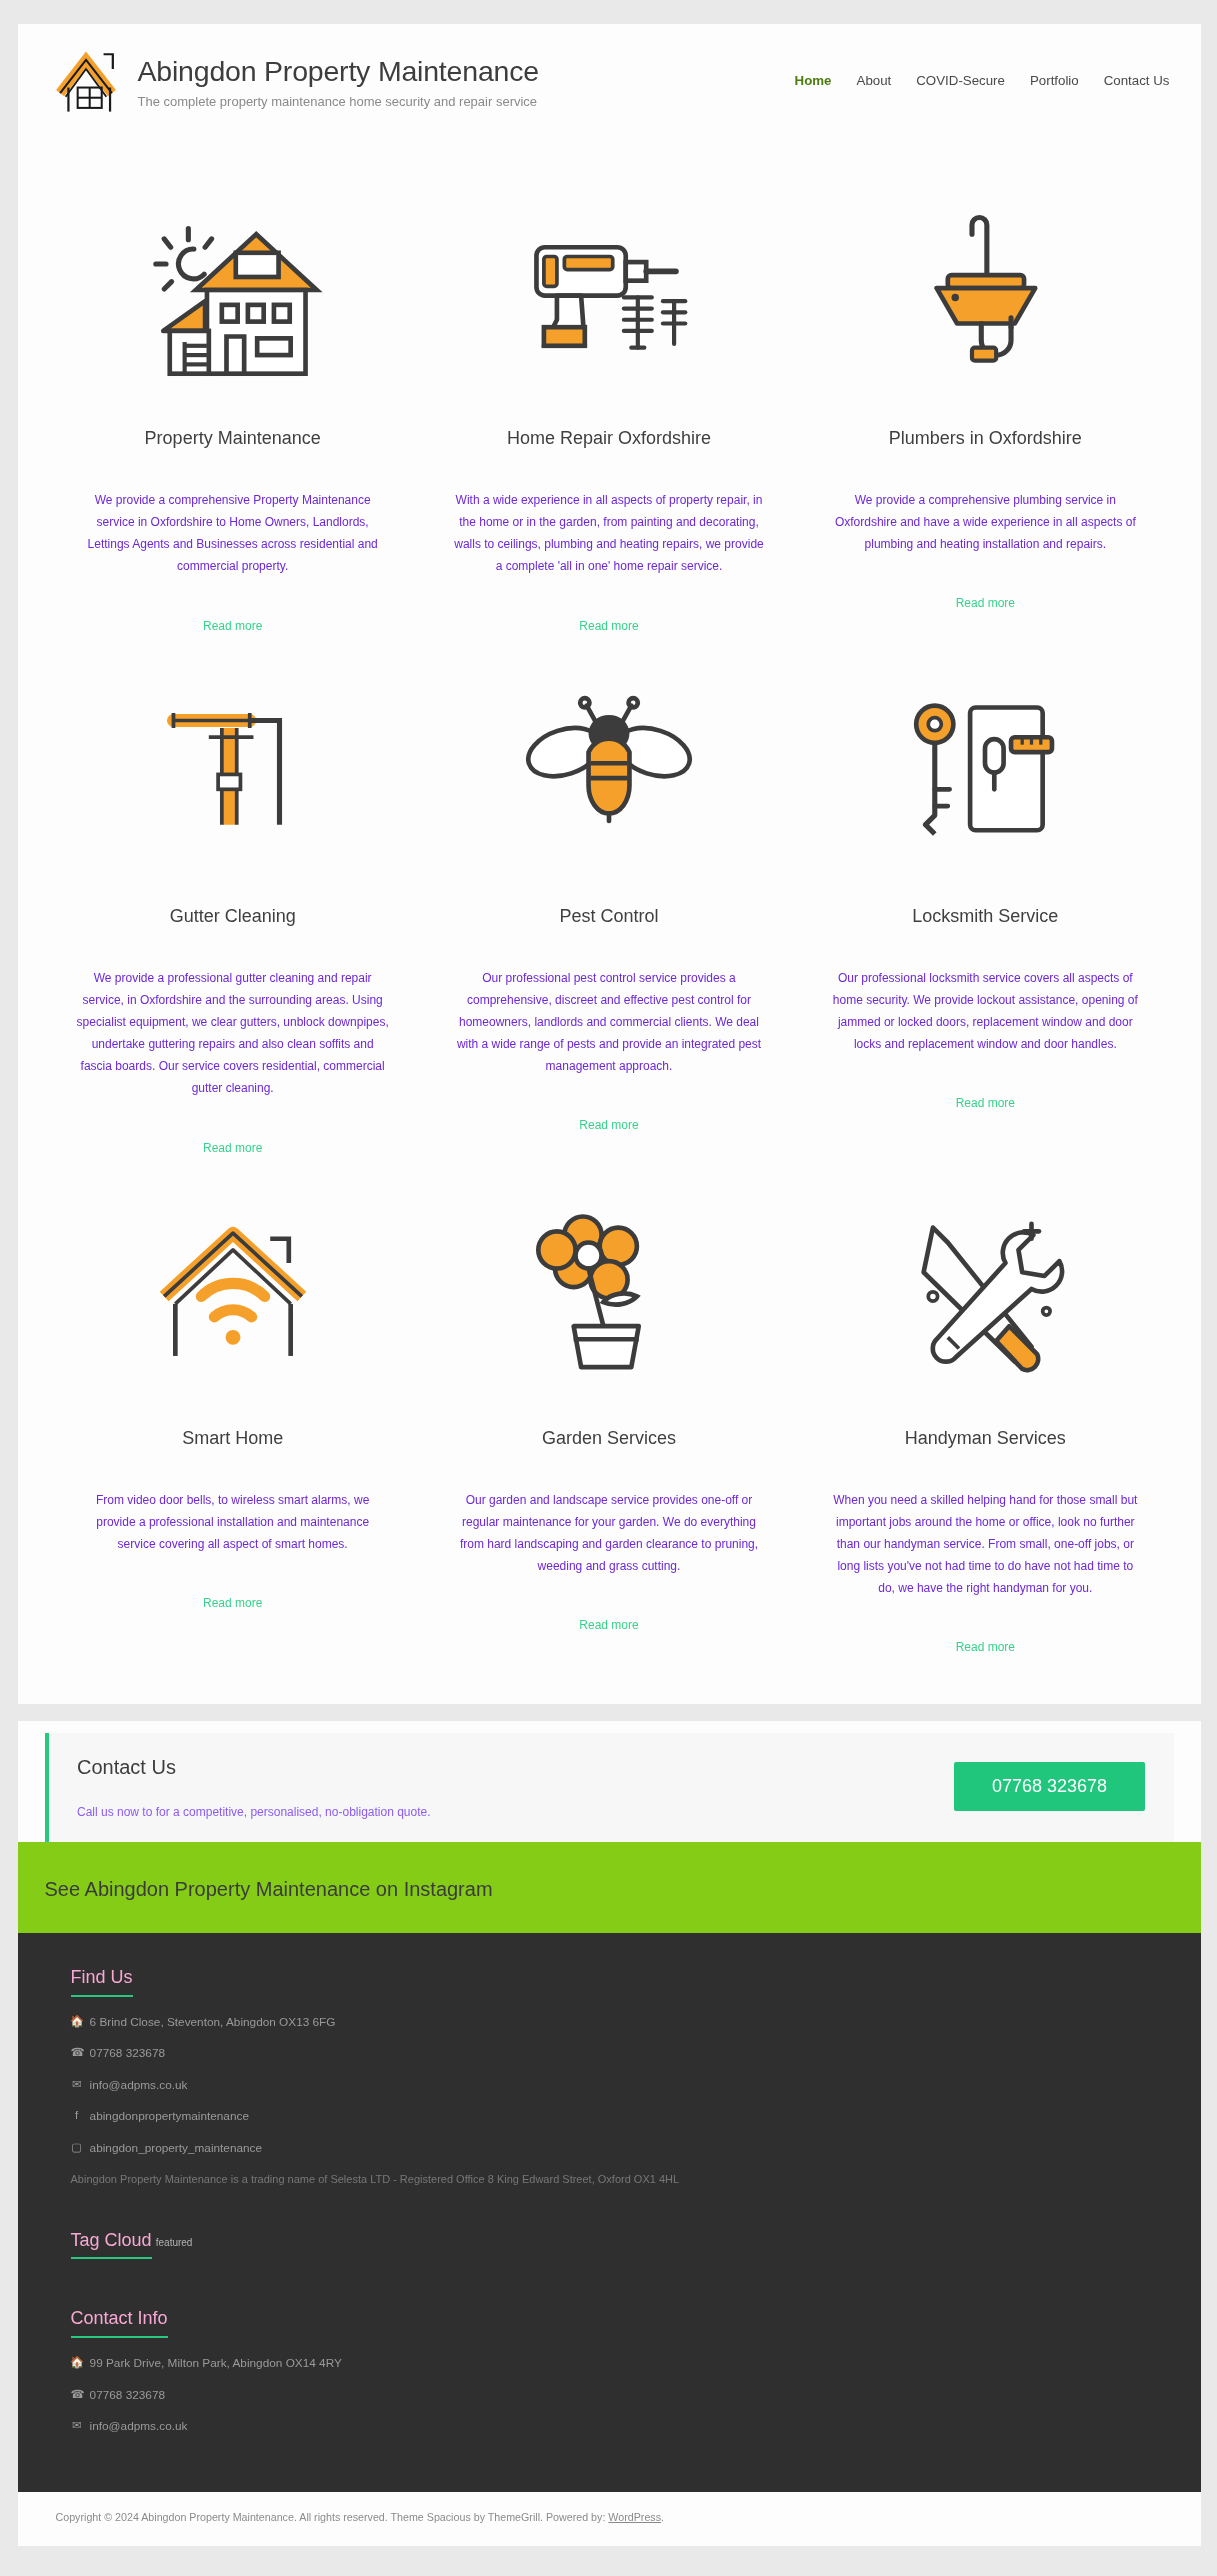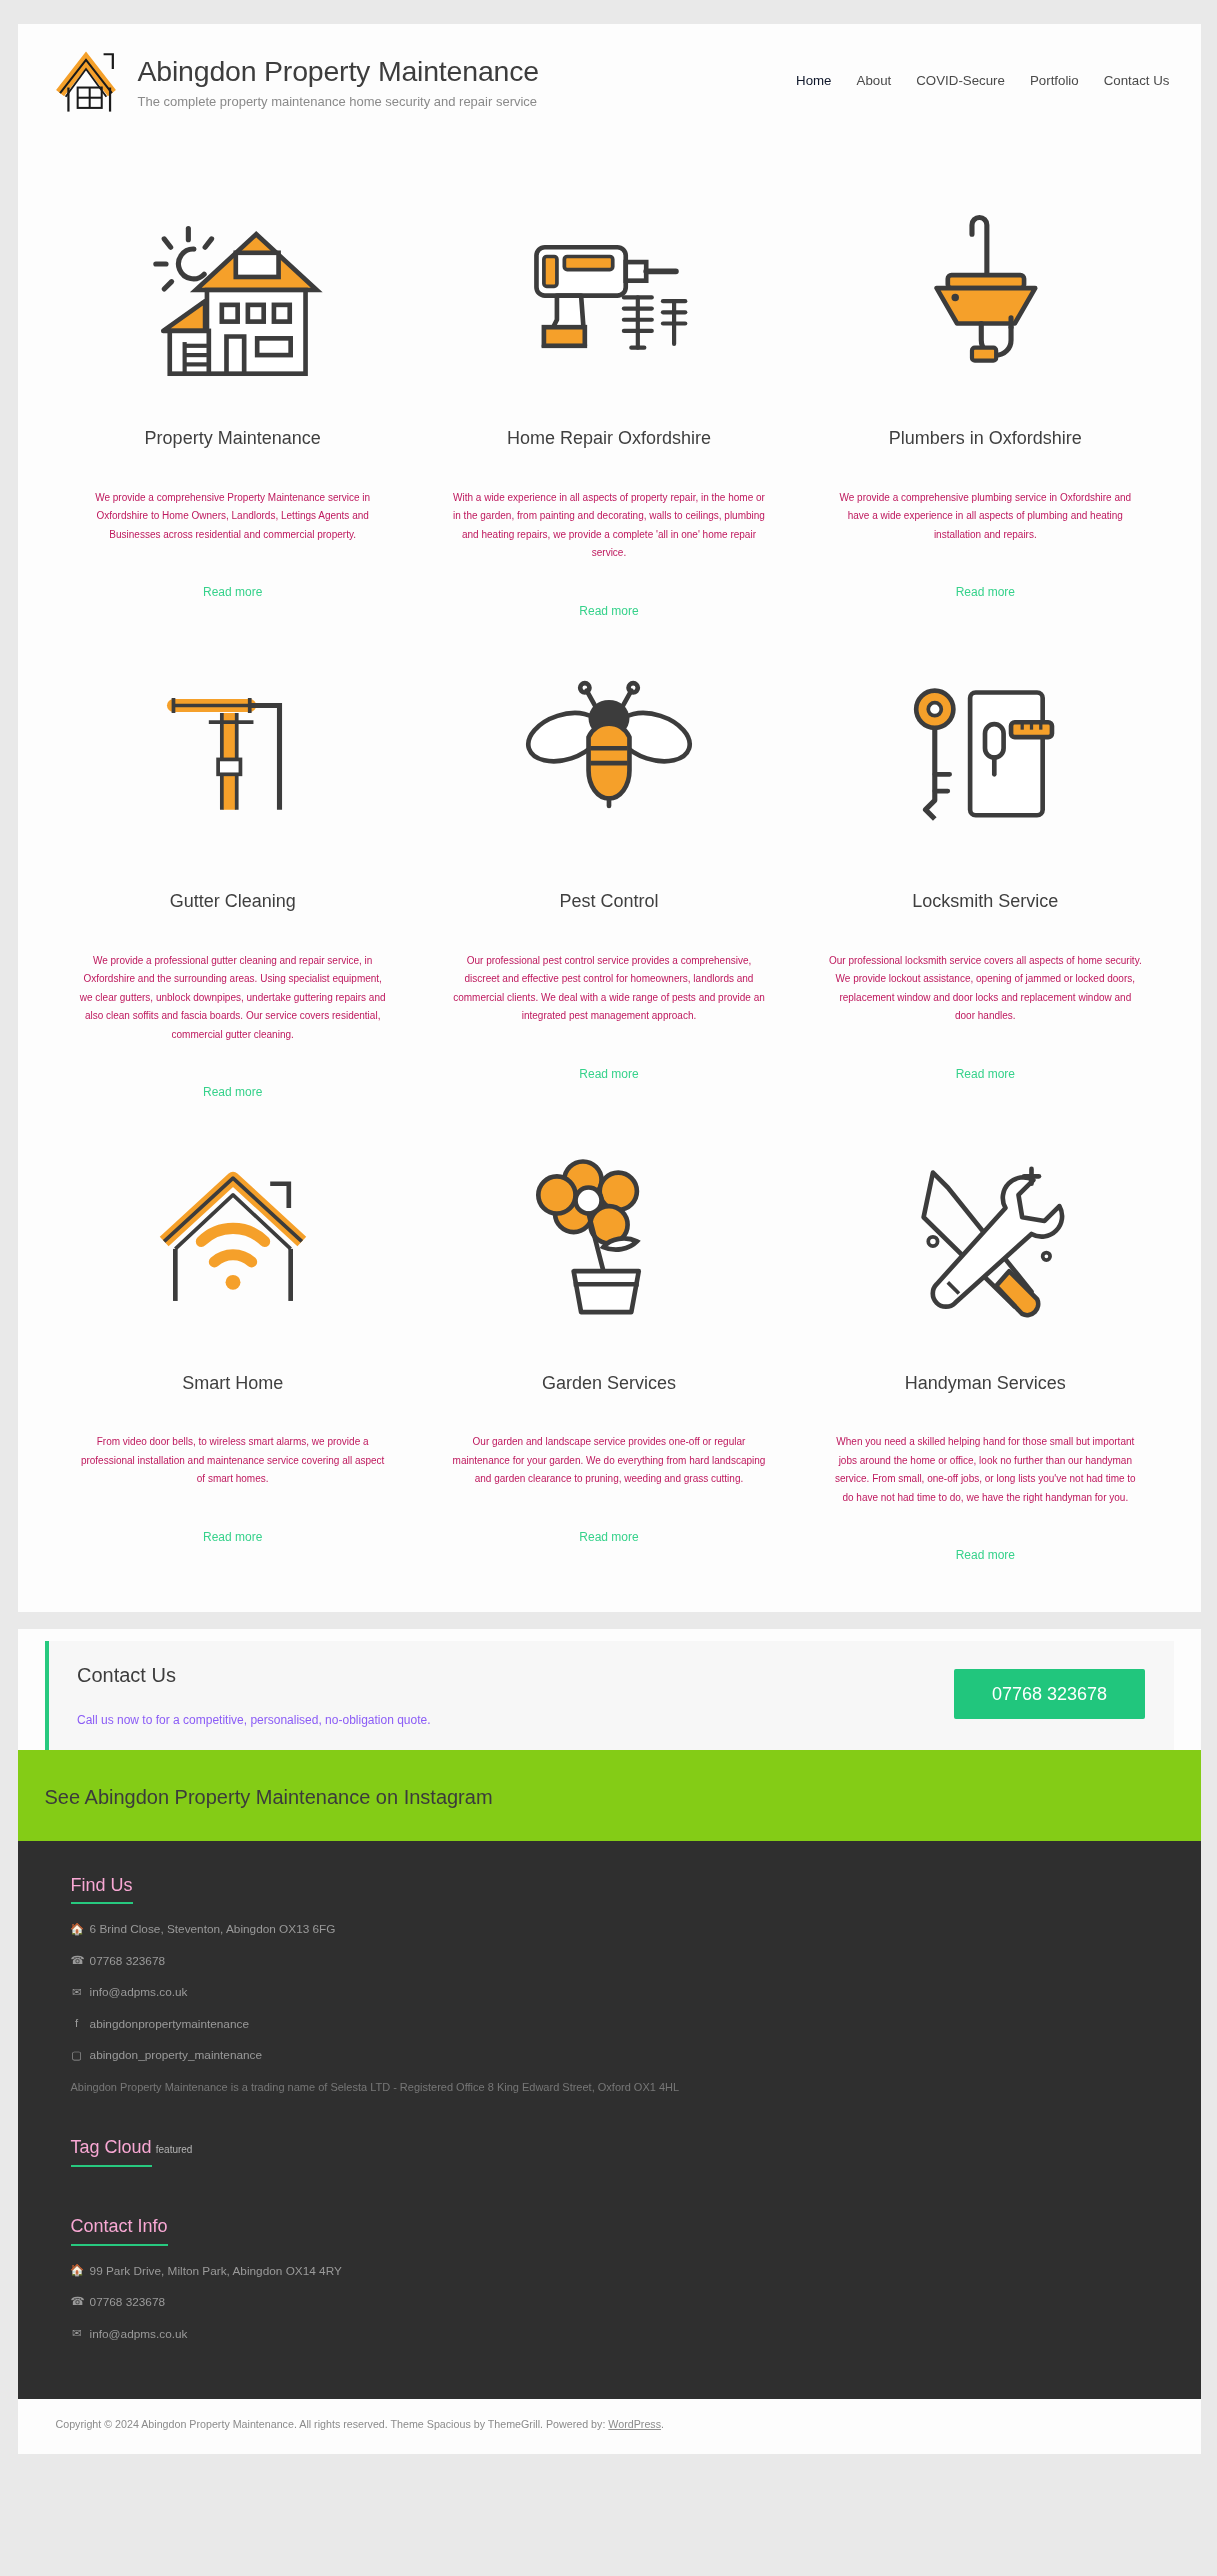--- a/index.html
+++ b/index.html
@@ -37,21 +37,21 @@
     margin-top: 5.7px;
     font-weight: 400;
   }
   .main-nav { display: flex; align-items: center; gap: 25px; padding-bottom: 3.8px; }
   .nav-link {
     font-size: 13.3px;
     color: #4a4a4a;
     text-decoration: none;
     white-space: nowrap;
   }
-  .nav-link.is-current { color: #0f172a; }
+  .nav-link.is-current { color: #4d7c0f; font-weight: bold; }
 
   
   .services {
     width: 1183px;
     margin: 0 auto;
     background: #fdfdfd;
     padding: 38px 27px 25px 27px;
   }
   .srow { display: flex; }
   .scard {
@@ -67,23 +67,23 @@
   .s-icon svg { display: block; }
   .s-title {
     font-size: 18px;
     font-weight: 400;
     color: #3f3f3f;
     margin-top: 13.3px;
     margin-bottom: 15px;
     line-height: 1.2;
   }
   .s-body {
-    font-size: 10px;
+    font-size: 12px;
     line-height: 1.85;
-    color: #be185d;
+    color: #6d28d9;
     max-width: 314px;
     text-align: center;
   }
   .s-more {
     display: inline-block;
     margin-top: 17px;
     font-size: 12px;
     color: #36d28b;
     text-decoration: none;
   }

